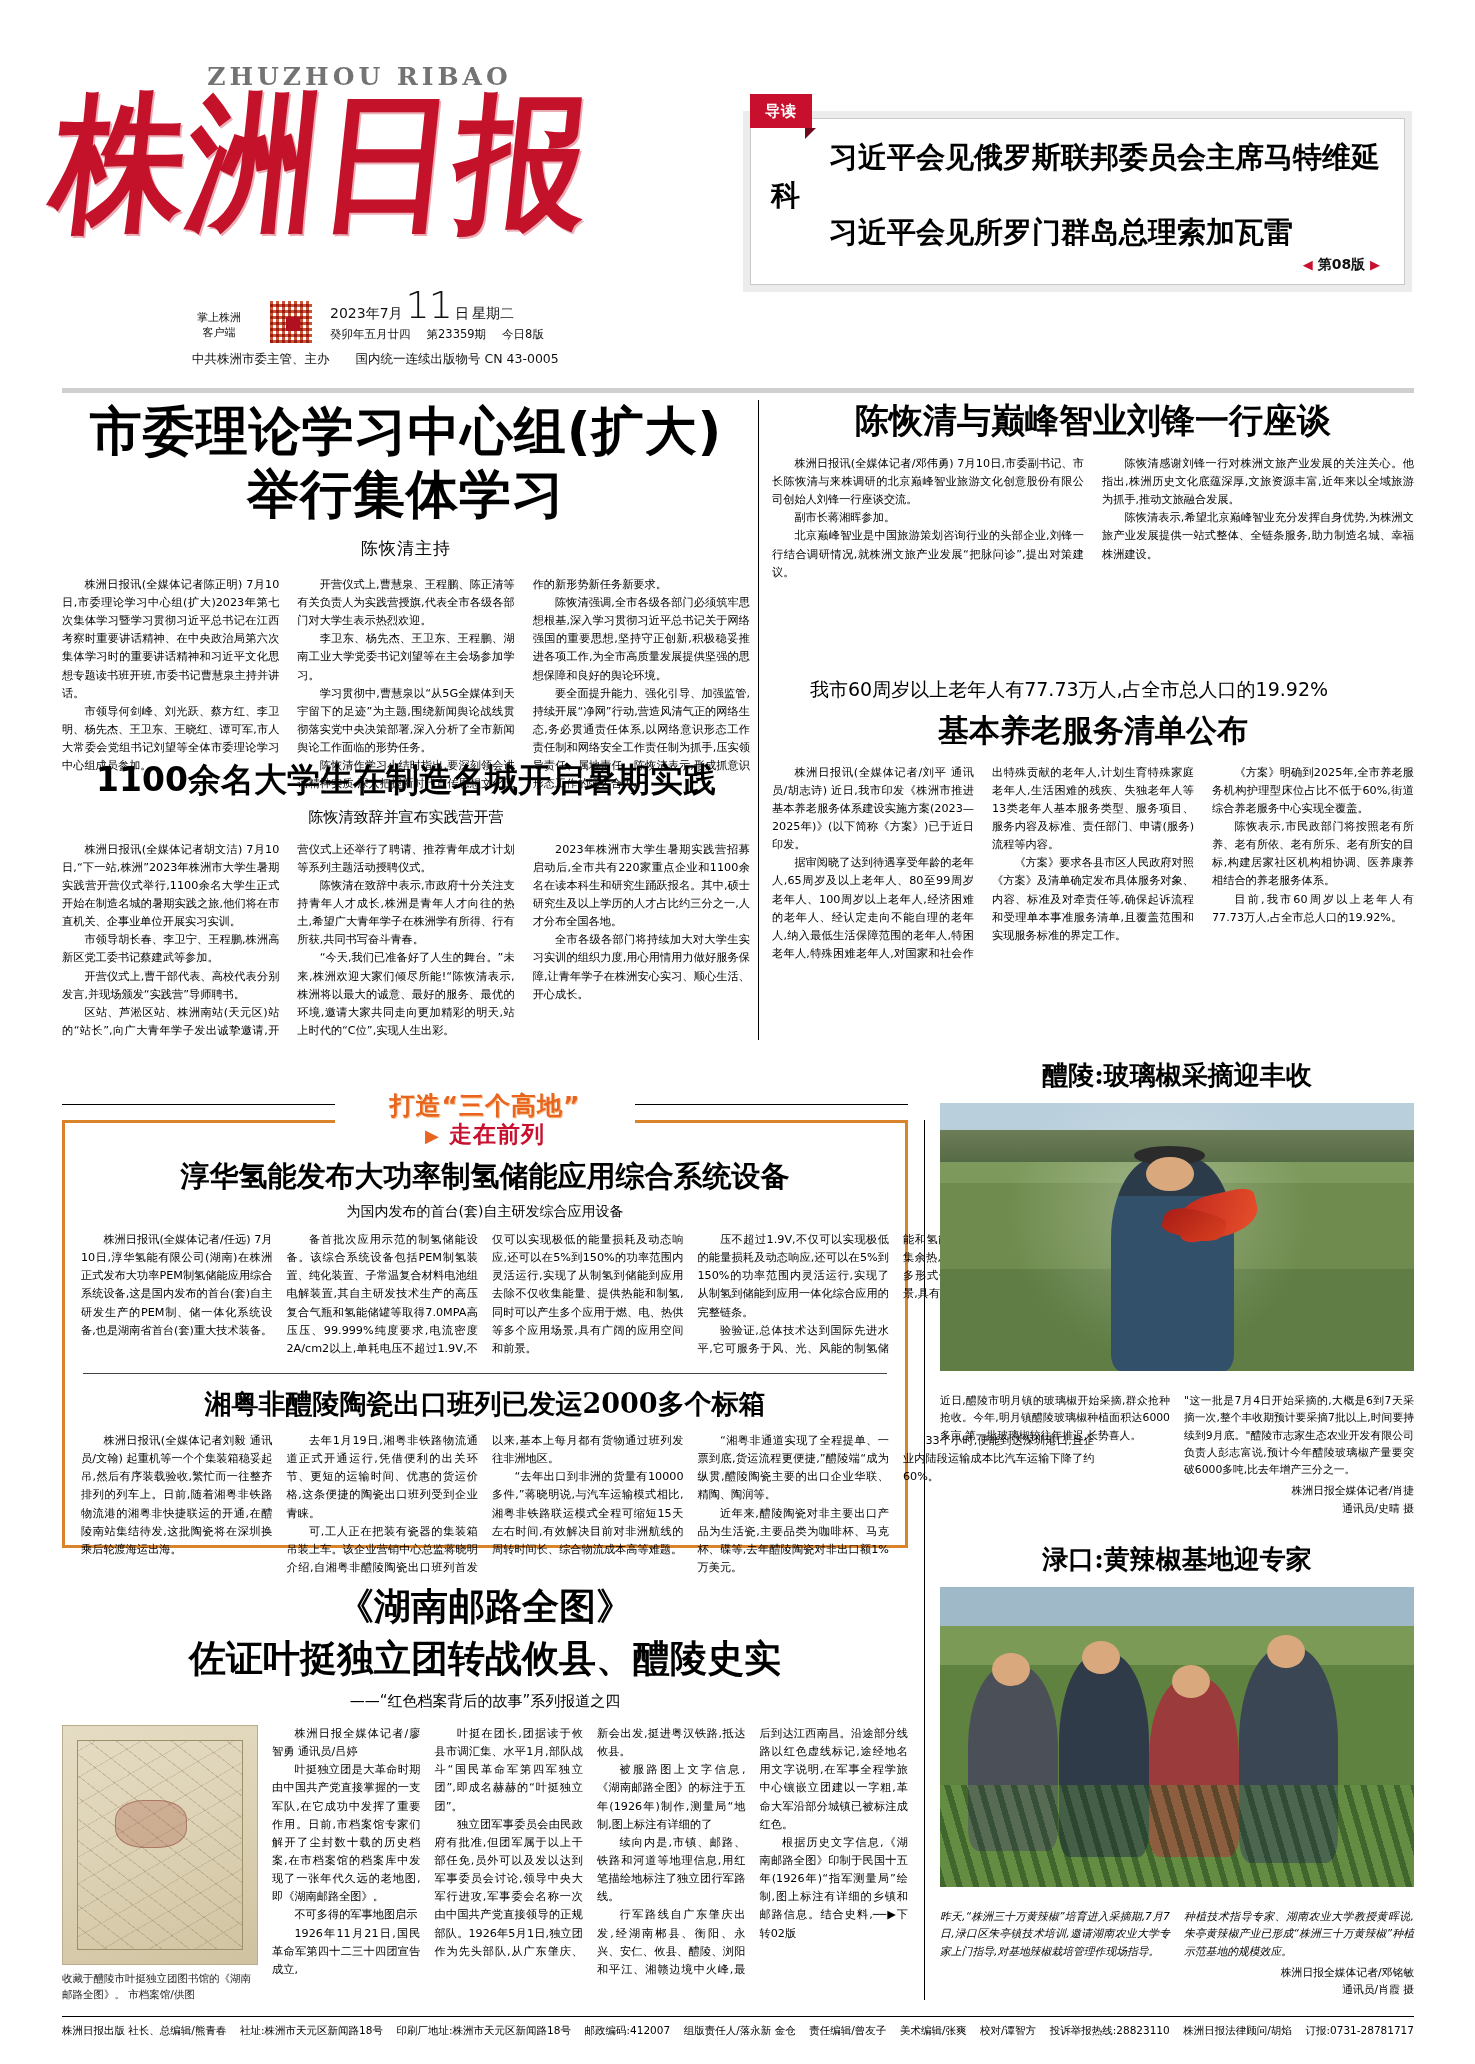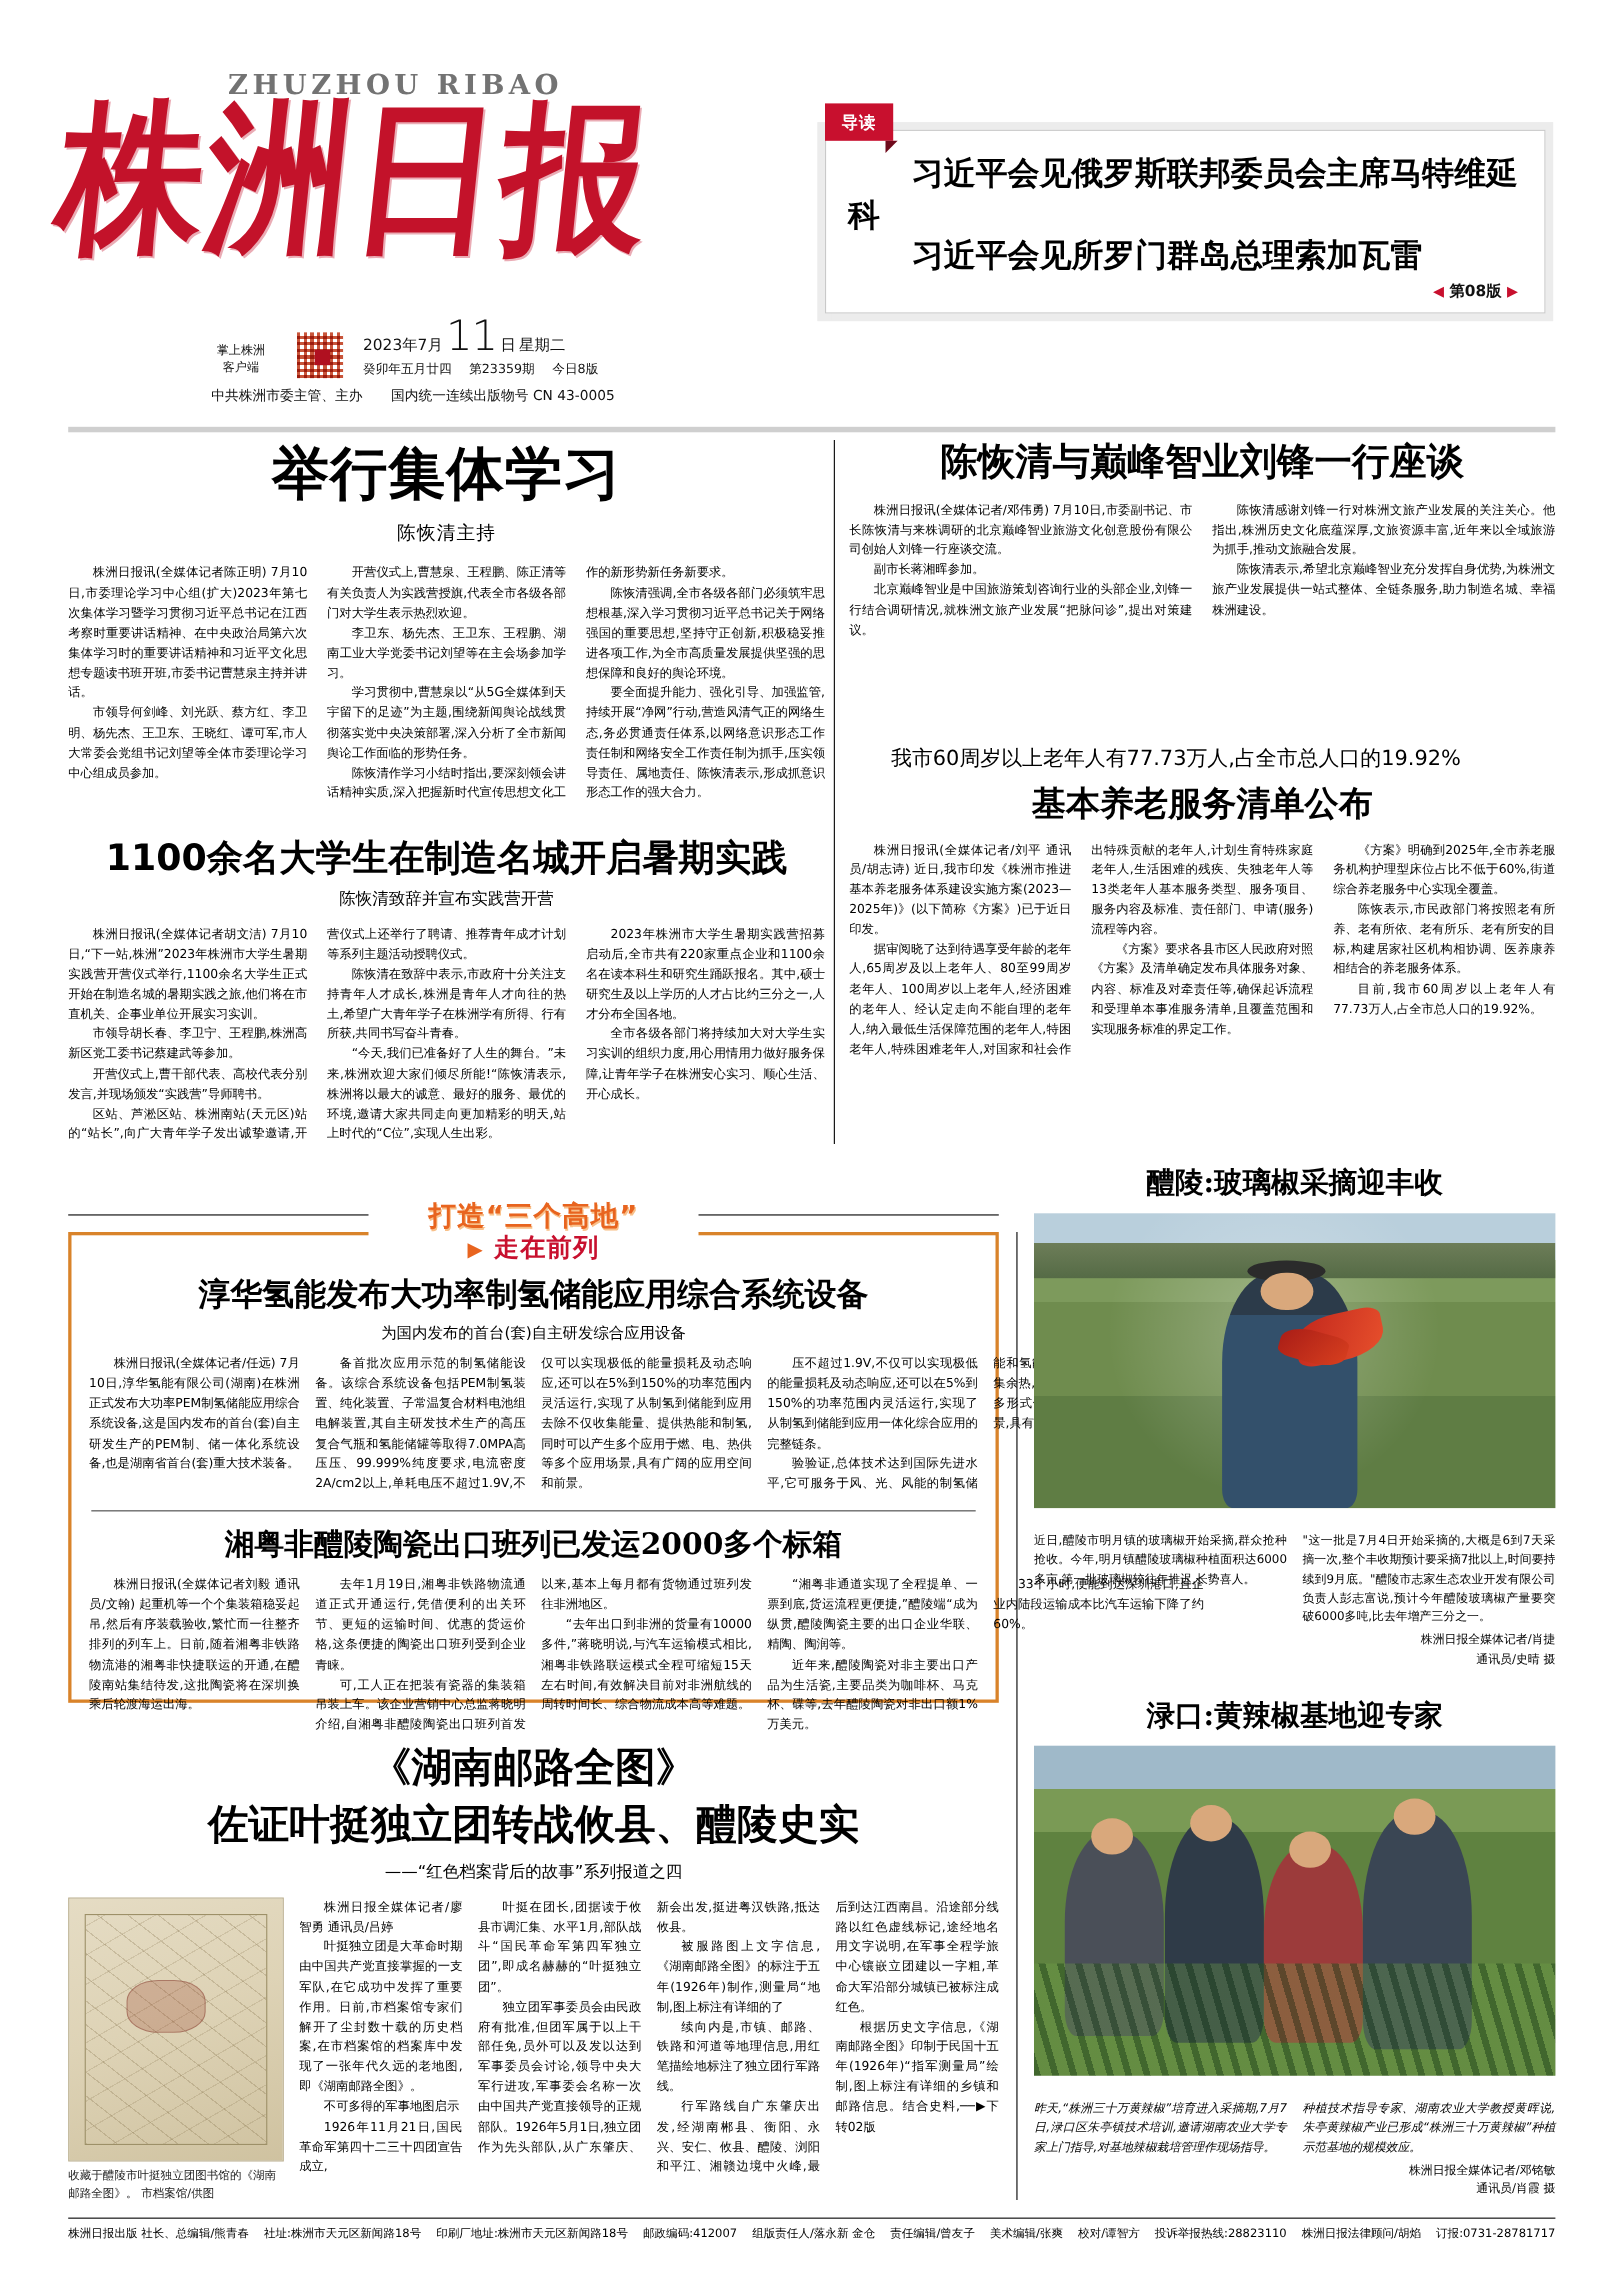--- a/index.html
+++ b/index.html
@@ -293,20 +293,21 @@
           <span class="ar">▶</span>
         </div>
       </div>
     </div>
   </div>
 
   <div class="mast-rule"></div>
 
   <div class="left-main">
     <div class="hl-main">
+      <div>市委理论学习中心组(扩大)</div>
       <div>举行集体学习</div>
     </div>
     <div class="hl-sub">陈恢清主持</div>
     <div class="body-col cols-3" style="margin-top:16px; height:360px;">
       <p>株洲日报讯(全媒体记者陈正明) 7月10日,市委理论学习中心组(扩大)2023年第七次集体学习暨学习贯彻习近平总书记在江西考察时重要讲话精神、在中央政治局第六次集体学习时的重要讲话精神和习近平文化思想专题读书班开班,市委书记曹慧泉主持并讲话。</p>
       <p>市领导何剑峰、刘光跃、蔡方红、李卫明、杨先杰、王卫东、王晓红、谭可军,市人大常委会党组书记刘望等全体市委理论学习中心组成员参加。</p>
       <p>开营仪式上,曹慧泉、王程鹏、陈正清等有关负责人为实践营授旗,代表全市各级各部门对大学生表示热烈欢迎。</p>
       <p>李卫东、杨先杰、王卫东、王程鹏、湖南工业大学党委书记刘望等在主会场参加学习。</p>
       <p>学习贯彻中,曹慧泉以“从5G全媒体到天宇留下的足迹”为主题,围绕新闻舆论战线贯彻落实党中央决策部署,深入分析了全市新闻舆论工作面临的形势任务。</p>
       <p>陈恢清作学习小结时指出,要深刻领会讲话精神实质,深入把握新时代宣传思想文化工作的新形势新任务新要求。</p>

